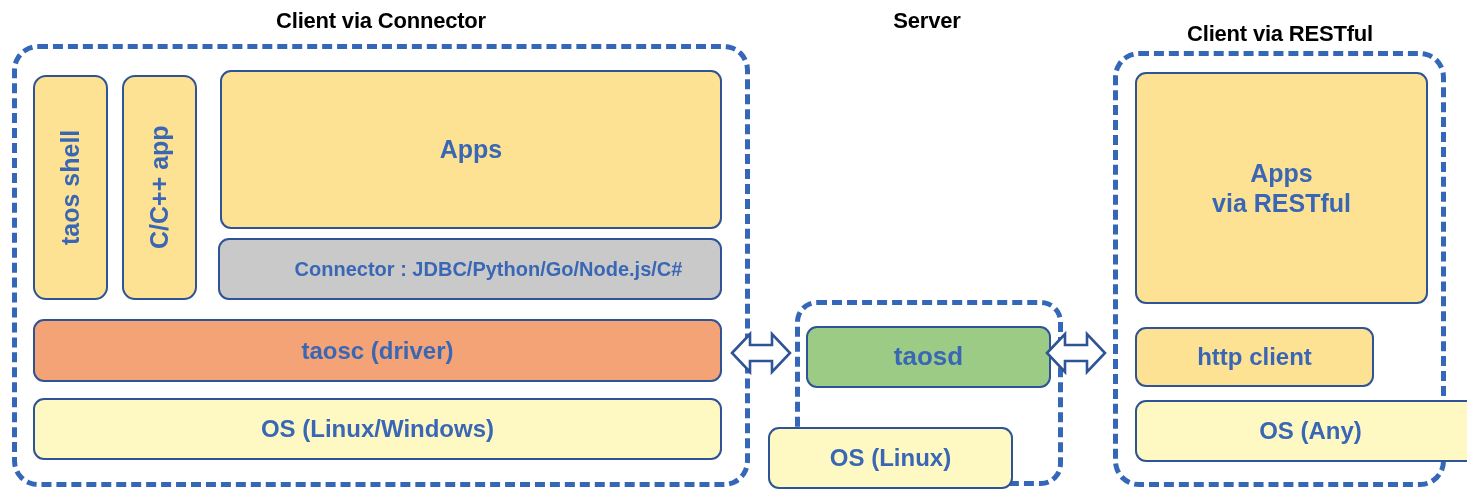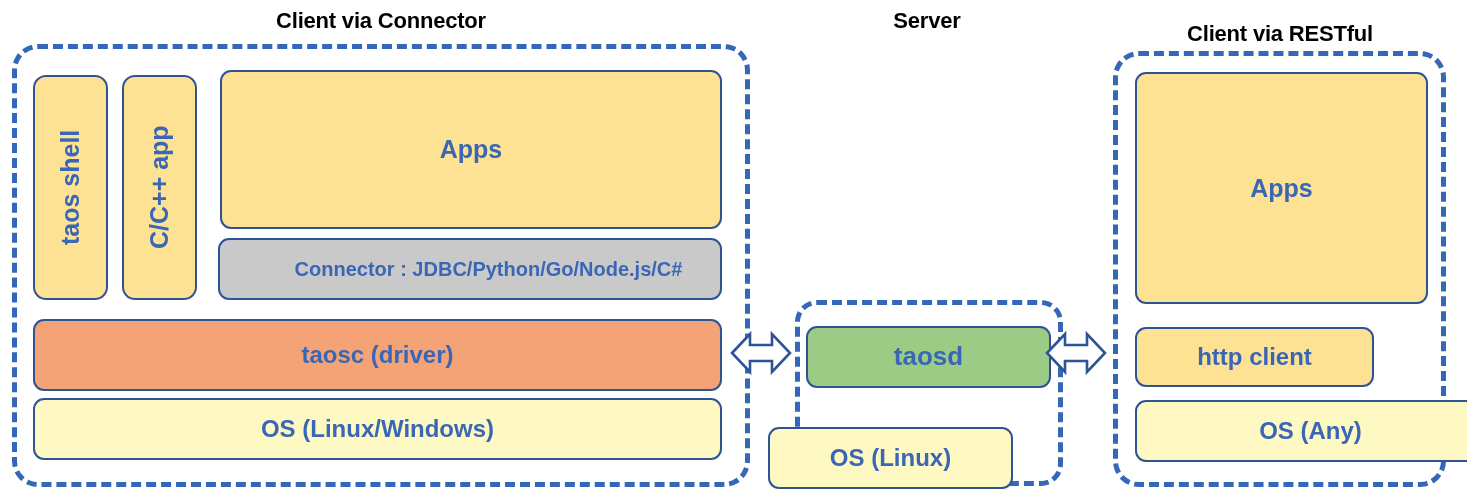--- a/index.html
+++ b/index.html
@@ -79,21 +79,21 @@
   <div class="dashed-frame" style="left:12px;top:44px;width:738px;height:443px;"></div>
 
   <div class="box vertical fill-yellow" style="left:33px;top:75px;width:75px;height:225px;font-size:25px;">taos shell</div>
 
   <div class="box vertical fill-yellow" style="left:122px;top:75px;width:75px;height:225px;font-size:25px;">C/C++ app</div>
 
   <div class="box fill-yellow" style="left:220px;top:70px;width:502px;height:159px;font-size:25px;">Apps</div>
 
   <div class="box fill-gray" style="left:218px;top:238px;width:504px;height:62px;font-size:20px;padding-left:37px;">Connector : JDBC/Python/Go/Node.js/C#</div>
 
-  <div class="box fill-orange" style="left:33px;top:319px;width:689px;height:72px;font-size:24px;">taosc (driver)</div>
+  <div class="box fill-orange" style="left:33px;top:319px;width:689px;height:63px;font-size:24px;">taosc (driver)</div>
 
   <div class="box fill-blue" style="left:33px;top:398px;width:689px;height:62px;font-size:24px;">OS (Linux/Windows)</div>
 
   <div class="arrow" style="left:730px;top:326px;">
     <svg width="62" height="54" viewBox="0 0 62 54">
       <polygon points="2,27 20,8 20,19 42,19 42,8 60,27 42,46 42,35 20,35 20,46" fill="#FFFFFF" stroke="#2E5496" stroke-width="2.6" stroke-linejoin="miter"></polygon>
     </svg>
   </div>
 
   <div class="dashed-frame" style="left:795px;top:300px;width:268px;height:186px;border-radius:22px;"></div>
@@ -105,19 +105,20 @@
   <div class="arrow" style="left:1045px;top:326px;">
     <svg width="62" height="54" viewBox="0 0 62 54">
       <polygon points="2,27 20,8 20,19 42,19 42,8 60,27 42,46 42,35 20,35 20,46" fill="#FFFFFF" stroke="#2E5496" stroke-width="2.6" stroke-linejoin="miter"></polygon>
     </svg>
   </div>
 
   <div class="dashed-frame" style="left:1113px;top:51px;width:333px;height:436px;"></div>
 
   <div class="box fill-yellow" style="left:1135px;top:72px;width:293px;height:232px;font-size:25px;flex-direction:column;">
     <span>Apps</span>
+    <span>via RESTful</span>
   </div>
 
   <div class="box fill-yellow" style="left:1135px;top:327px;width:239px;height:60px;font-size:24px;">http client</div>
 
   <div class="box fill-blue" style="left:1135px;top:400px;width:351px;height:62px;font-size:24px;">OS (Any)</div>
 
 </div>
 
 </body></html>

